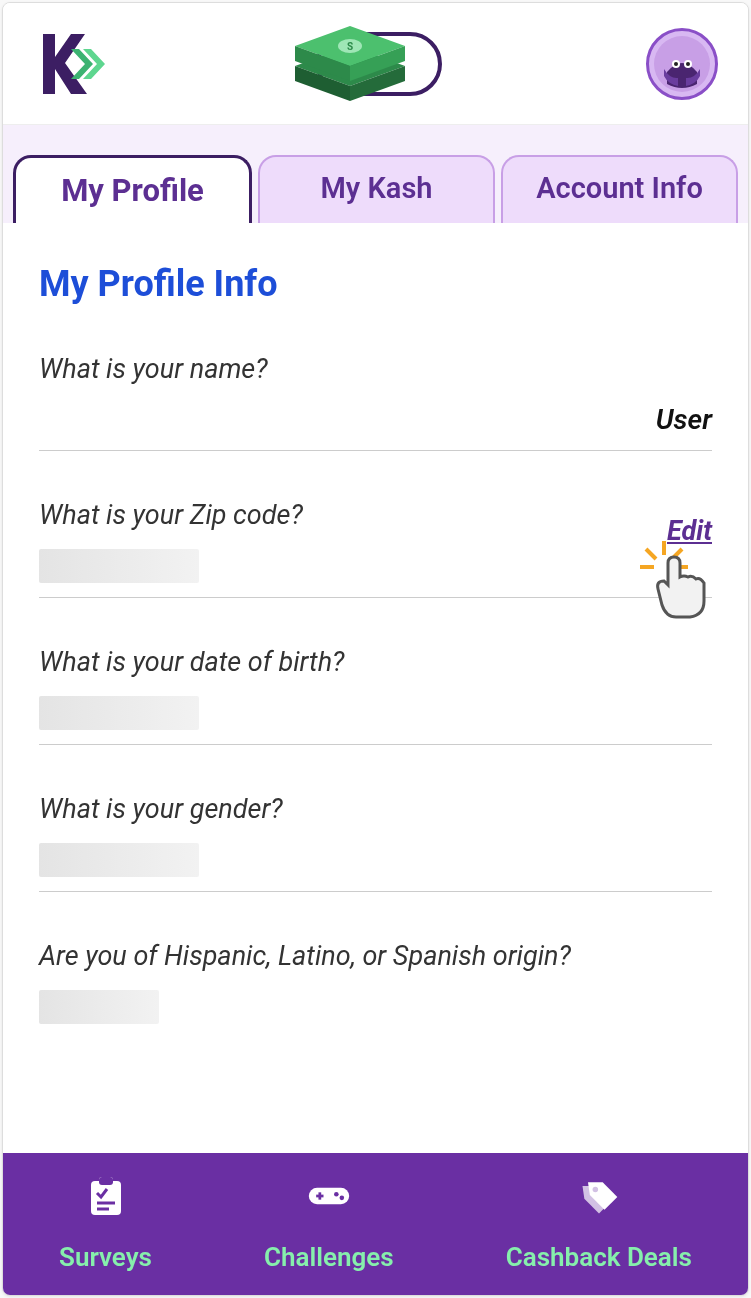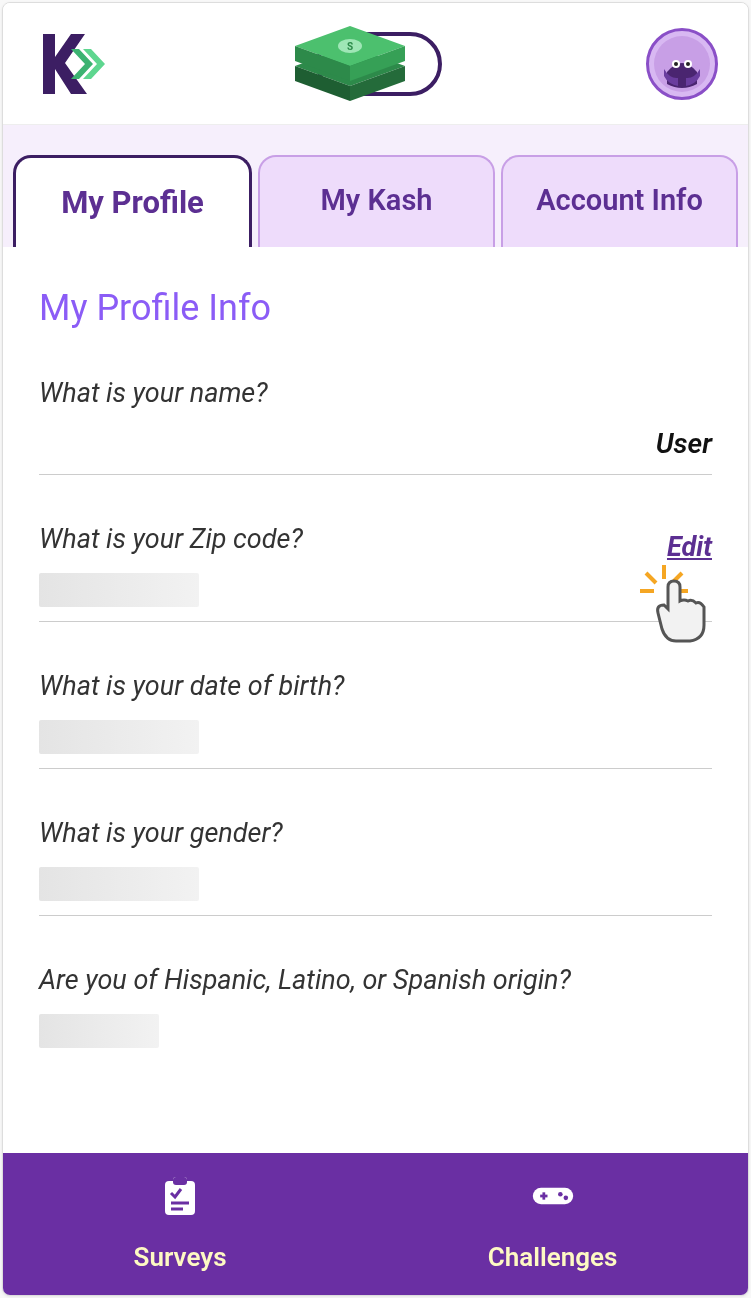--- a/index.html
+++ b/index.html
@@ -75,21 +75,21 @@
   
   .tabs {
     display: flex;
     background: #f6effc;
     padding: 30px 10px 0 10px;
     gap: 6px;
   }
   .tab {
     flex: 1;
     text-align: center;
-    padding: 26px 0;
+    padding: 14px 0;
     font-size: 29px;
     font-weight: 600;
     color: #5c2f92;
     background: #eedcfb;
     border: 2px solid #c89fe6;
     border-bottom: none;
     border-radius: 18px 18px 0 0;
     cursor: pointer;
   }
   .tab.active {
@@ -101,22 +101,22 @@
   }
   
   .content {
     flex: 1;
     background: #fff;
     padding: 40px 36px 0 36px;
     overflow: hidden;
   }
   .page-title {
     font-size: 36px;
-    font-weight: 400;
-    color: #8b5cf6;
+    font-weight: 700;
+    color: #1d4ed8;
     margin-bottom: 48px;
   }
   .field {
     margin-bottom: 48px;
     position: relative;
     font-style: italic;
   }
   .field-label {
     font-size: 27px;
     color: #333;
@@ -137,21 +137,21 @@
   }
   .redact-box {
     width: 160px;
     height: 34px;
     background: linear-gradient(90deg, #e4e4e4, #f2f2f2);
     border-radius: 2px;
   }
   .edit-link {
     position: absolute;
     right: 0;
-    top: 8px;
+    top: 16px;
     font-size: 27px;
     font-weight: 700;
     color: #5c2f92;
     text-decoration: underline;
     cursor: pointer;
   }
   .click-hand {
     position: absolute;
     right: -12px;
     top: 36px;
@@ -162,21 +162,21 @@
     background: #6a2fa3;
     display: flex;
     align-items: center;
     justify-content: space-around;
   }
   .nav-item {
     display: flex;
     flex-direction: column;
     align-items: center;
     gap: 26px;
-    color: #fef9c3;
+    color: #86efac;
     font-size: 26px;
     font-weight: 600;
     cursor: pointer;
   }
   .nav-icon {
     width: 44px;
     height: 40px;
     display: flex;
     align-items: center;
     justify-content: center;
@@ -305,15 +305,25 @@
         <svg width="48" height="30" viewBox="0 0 48 30">
           <rect x="2" y="6" width="44" height="18" rx="9" fill="#fff"></rect>
           <line x1="14" y1="11" x2="14" y2="19" stroke="#6a2fa3" stroke-width="3"></line>
           <line x1="10" y1="15" x2="18" y2="15" stroke="#6a2fa3" stroke-width="3"></line>
           <circle cx="32" cy="13" r="2.5" fill="#6a2fa3"></circle>
           <circle cx="38" cy="17" r="2.5" fill="#6a2fa3"></circle>
         </svg>
       </div>
       <span>Challenges</span>
     </div>
+    <div class="nav-item">
+      <div class="nav-icon">
+        <svg width="48" height="38" viewBox="0 0 48 38">
+          <path d="M12 4 L28 4 L44 20 L30 34 L14 18 L12 4 Z" fill="#fff"></path>
+          <circle cx="20" cy="12" r="3" fill="#6a2fa3"></circle>
+          <path d="M6 8 L22 8 L38 24 L24 38 L8 22 L6 8 Z" fill="#fff" opacity="0.7"></path>
+        </svg>
+      </div>
+      <span>Cashback Deals</span>
+    </div>
   </div>
 
 </div>
 
 </body></html>

